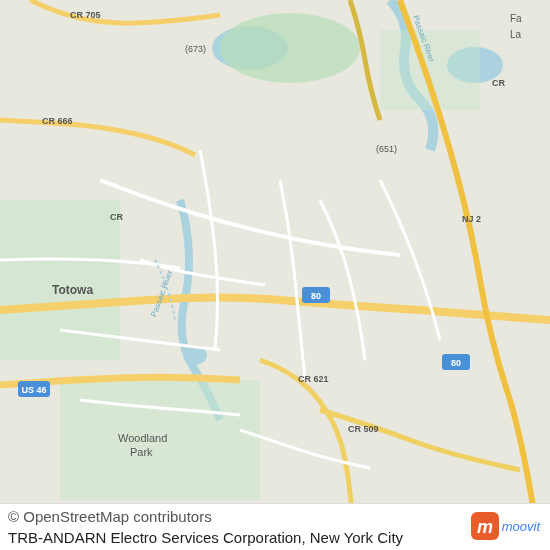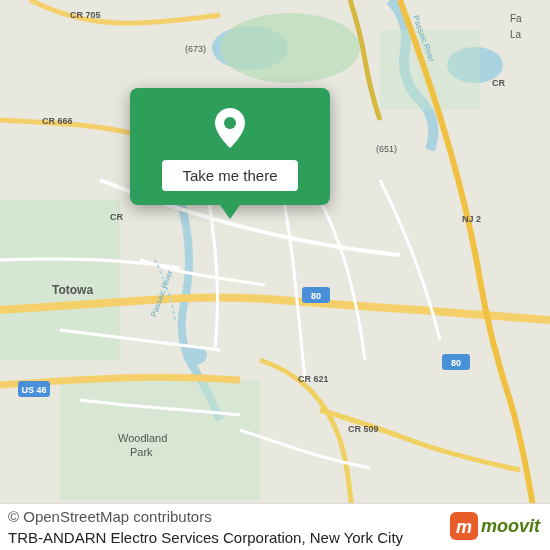--- a/index.html
+++ b/index.html
@@ -188,36 +188,27 @@
     <text x="118" y="442" font-size="11" fill="#555">Woodland</text>
     <text x="130" y="456" font-size="11" fill="#555">Park</text>
 
     <text x="152" y="288" font-size="8" fill="#6bacc4" transform="rotate(-70, 175, 300)">Passaic River</text>
     <text x="405" y="32" font-size="8" fill="#6bacc4" transform="rotate(70, 420, 30)">Passaic River</text>
 
     <text x="510" y="22" font-size="10" fill="#555">Fa</text>
     <text x="510" y="38" font-size="10" fill="#555">La</text>
   </svg>
 
-  <div id="popup-card">
-    <div id="location-icon-wrap">
-      <svg width="38" height="44" viewBox="0 0 38 44">
-        <path d="M19 2 C10.7 2 4 8.7 4 17 C4 28 19 42 19 42 C19 42 34 28 34 17 C34 8.7 27.3 2 19 2 Z" fill="white" stroke="none"></path>
-        <circle cx="19" cy="17" r="6" fill="#2e9e5b"></circle>
-      </svg>
-    </div>
-    <button id="popup-button">Take me there</button>
-  </div>
 
   <div id="bottom-bar">
     <div id="attribution">© OpenStreetMap contributors</div>
     <div id="place-name">TRB-ANDARN Electro Services Corporation, New York City</div>
 
     <div id="moovit-logo">
 
       <svg width="28" height="28" viewBox="0 0 28 28" style="margin-right:3px;">
         <rect width="28" height="28" rx="6" fill="#e85d2a"></rect>
         <text x="14" y="21" text-anchor="middle" font-size="18" font-weight="900" fill="white" font-style="italic" font-family="Arial">m</text>
       </svg>
-      <span style="font-size:18px;font-weight:700;color:#4d7c0f;font-style:italic;">moovit</span>
+      <span style="font-size:13px;font-weight:400;color:#3b82f6;font-style:italic;">moovit</span>
     </div>
   </div>
 </div>
 
 </body></html>

